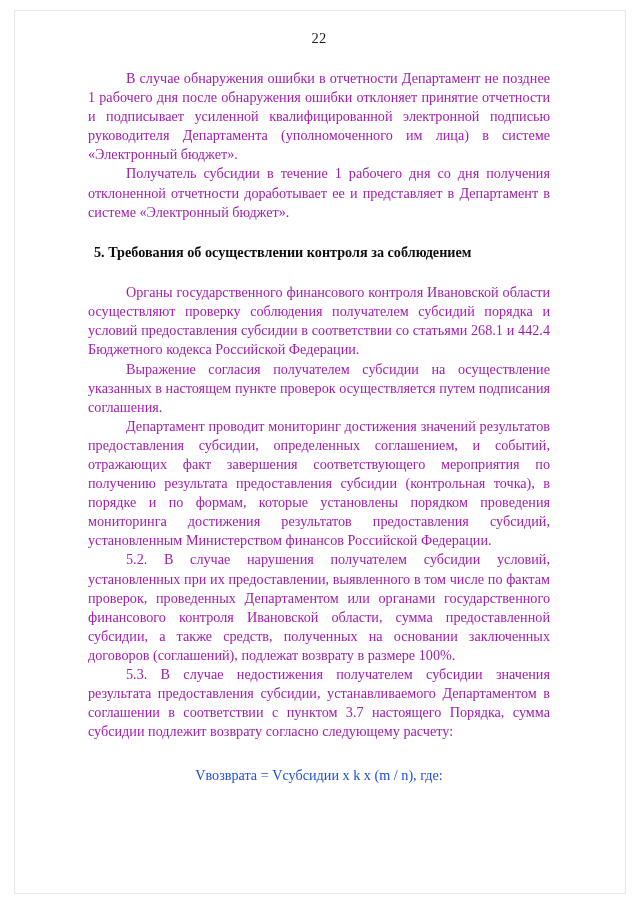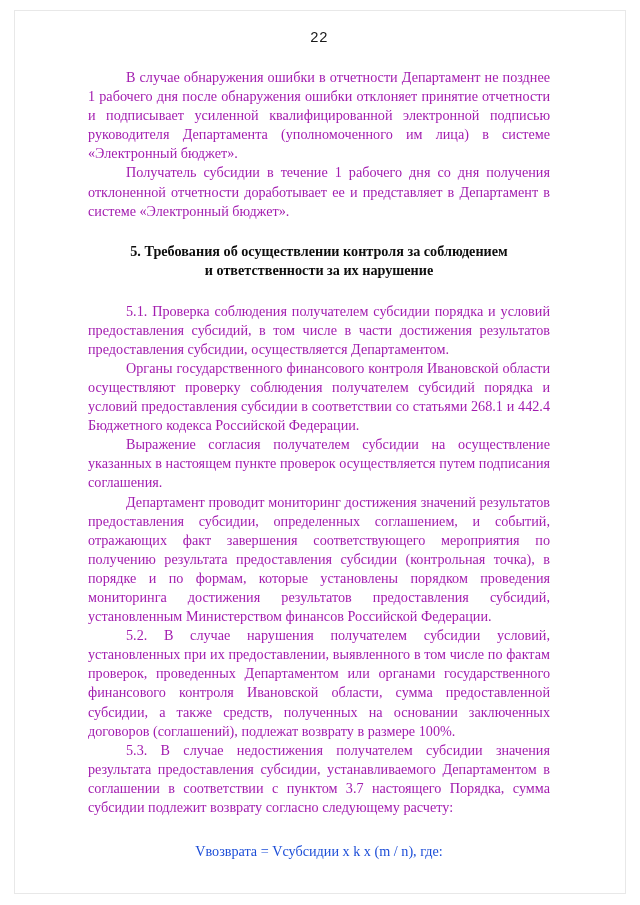--- a/index.html
+++ b/index.html
@@ -32,34 +32,32 @@
     left: 88px;
     top: 30px;
     width: 462px;
   }
   .page-number {
     text-align: center;
     font-size: 14.5px;
     color: #1a1a1a;
     margin-bottom: 22px;
     letter-spacing: 0.2px;
-    font-family: Liberation Mono, monospace;
   }
   p {
     margin: 0;
     font-size: 14.2px;
     line-height: 19.1px;
     text-align: justify;
     text-justify: inter-word;
     color: #a21caf;
     text-indent: 38px;
     hyphens: none;
   }
   .heading {
-    text-align: center;
     font-weight: bold;
     font-size: 14.2px;
     line-height: 19.4px;
     color: #0d0d0d;
     text-indent: 0;
     margin-top: 21px;
     margin-bottom: 21px;
   }
   .heading span {
     display: block;
@@ -83,24 +81,22 @@
 
   <div class="content">
 
     <div class="page-number">22</div>
 
     <p>В случае обнаружения ошибки в отчетности Департамент не позднее 1 рабочего дня после обнаружения ошибки отклоняет принятие отчетности и подписывает усиленной квалифицированной электронной подписью руководителя Департамента (уполномоченного им лица) в системе «Электронный бюджет».</p>
     <p>Получатель субсидии в течение 1 рабочего дня со дня получения отклоненной отчетности доработывает ее и представляет в Департамент в системе «Электронный бюджет».</p>
 
     <div class="heading">
       <span class="l1">5. Требования об осуществлении контроля за соблюдением</span>
-      <span class="l3">и ответственности за их нарушение</span>
     </div>
 
-    <p>5.1. Проверка соблюдения получателем субсидии порядка и условий предоставления субсидий, в том числе в части достижения результатов предоставления субсидии, осуществляется Департаментом.</p>
     <p>Органы государственного финансового контроля Ивановской области осуществляют проверку соблюдения получателем субсидий порядка и условий предоставления субсидии в соответствии со статьями 268.1 и 442.4 Бюджетного кодекса Российской Федерации.</p>
     <p>Выражение согласия получателем субсидии на осуществление указанных в настоящем пункте проверок осуществляется путем подписания соглашения.</p>
     <p>Департамент проводит мониторинг достижения значений результатов предоставления субсидии, определенных соглашением, и событий, отражающих факт завершения соответствующего мероприятия по получению результата предоставления субсидии (контрольная точка), в порядке и по формам, которые установлены порядком проведения мониторинга достижения результатов предоставления субсидий, установленным Министерством финансов Российской Федерации.</p>
     <p>5.2. В случае нарушения получателем субсидии условий, установленных при их предоставлении, выявленного в том числе по фактам проверок, проведенных Департаментом или органами государственного финансового контроля Ивановской области, сумма предоставленной субсидии, а также средств, полученных на основании заключенных договоров (соглашений), подлежат возврату в размере 100%.</p>
     <p>5.3. В случае недостижения получателем субсидии значения результата предоставления субсидии, устанавливаемого Департаментом в соглашении в соответствии с пунктом 3.7 настоящего Порядка, сумма субсидии подлежит возврату согласно следующему расчету:</p>
 
     <p class="formula">Vвозврата = Vсубсидии х k х (m / n), где:</p>
 
   </div>
 </div>

